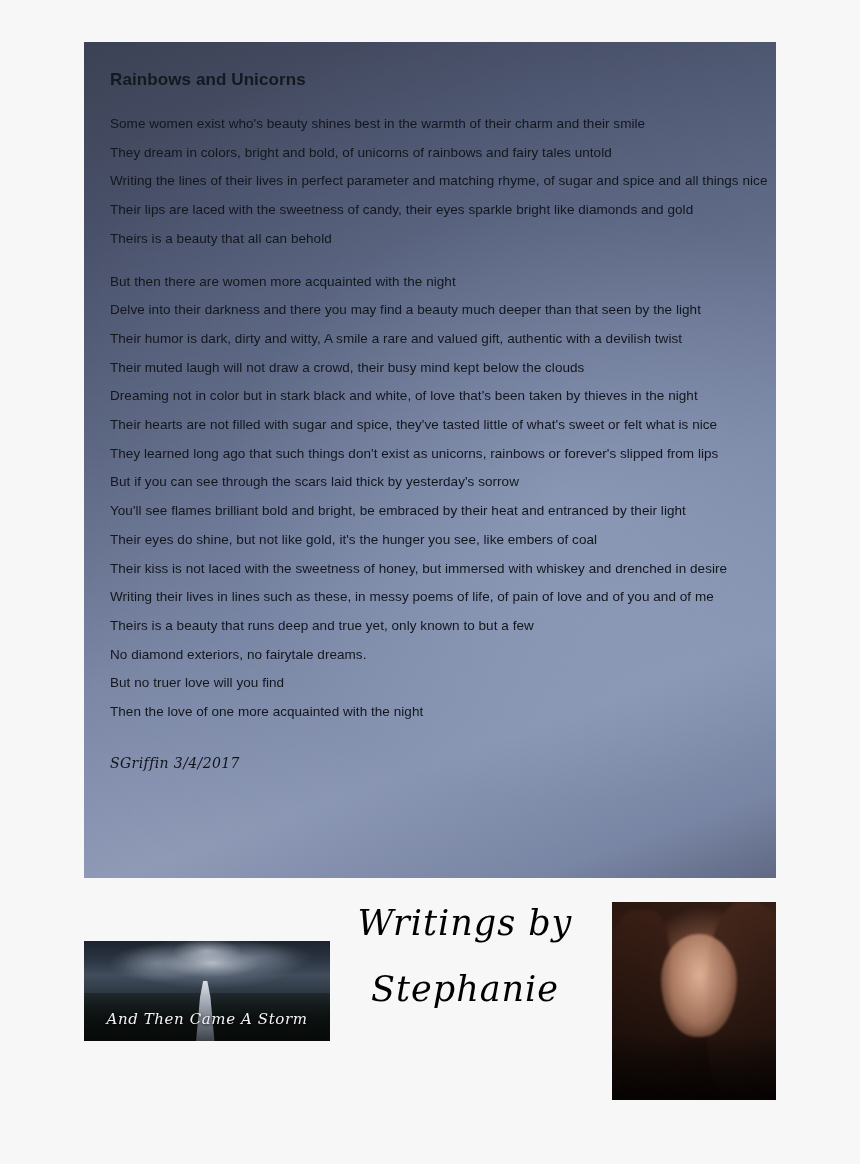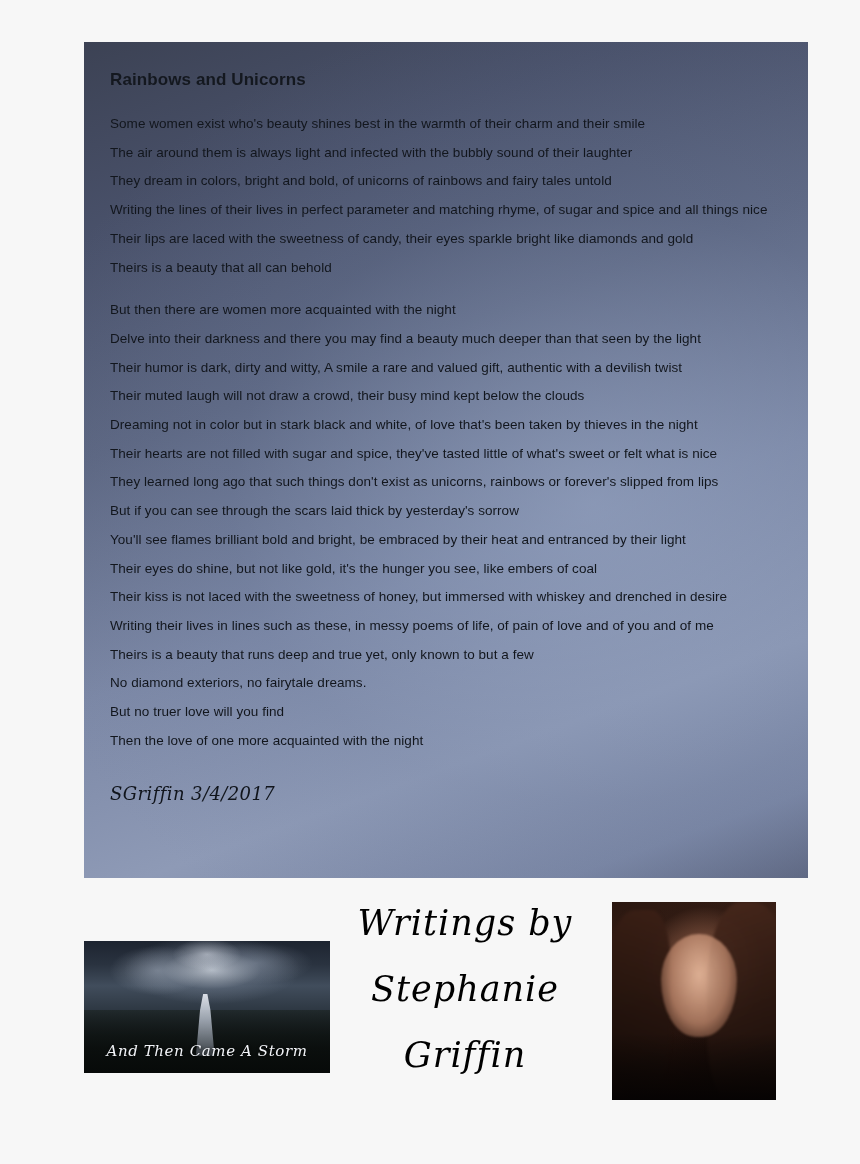--- a/index.html
+++ b/index.html
@@ -19,21 +19,20 @@
   #poem-card {
     position: absolute;
     left: 84px;
     top: 42px;
     width: 692px;
     height: 836px;
     background:
       radial-gradient(ellipse 110% 80% at 70% 55%, rgba(150,165,195,0.55) 0%, rgba(110,126,160,0.18) 45%, rgba(40,48,66,0.0) 75%),
       linear-gradient(160deg, #3c4254 0%, #49516a 18%, #5c6681 38%, #7c88a6 60%, #8e9ab6 78%, #7a86a4 92%, #5e6781 100%);
     box-shadow: 0 0 0 0 rgba(0,0,0,0);
-    padding-left: 32px;
   }
   #poem-inner {
     position: absolute;
     left: 26px;
     top: 18px;
     right: 14px;
     bottom: 10px;
   }
   #poem-title {
     font-size: 17px;
@@ -51,41 +50,41 @@
     line-height: 28.7px;
     white-space: nowrap;
     letter-spacing: 0.05px;
   }
   #stanza-1 { margin-top: 20px; }
   #stanza-2 { margin-top: 14px; }
   #signature {
     margin-top: 28px;
     font-family: "DejaVu Serif", serif;
     font-style: italic;
-    font-size: 18px;
+    font-size: 14px;
     color: #10141b;
     letter-spacing: 0.4px;
   }
 
   
   #bottom-row {
     position: absolute;
     left: 0;
     top: 878px;
     width: 860px;
     height: 286px;
   }
 
   
   #book-cover {
     position: absolute;
     left: 84px;
     top: 63px;
     width: 246px;
-    height: 132px;
+    height: 100px;
     background:
       radial-gradient(ellipse 50% 36% at 52% 22%, rgba(205,212,222,0.85) 0%, rgba(120,132,150,0.35) 40%, rgba(20,26,34,0.0) 72%),
       linear-gradient(180deg, #1d2430 0%, #2a3340 18%, #414d5c 34%, #2e3843 52%, #1a2028 72%, #0e1319 100%);
     overflow: hidden;
   }
   #cover-clouds {
     position: absolute;
     left: 0; top: 0; right: 0; height: 56%;
     background:
       radial-gradient(ellipse 28% 48% at 30% 40%, rgba(180,190,205,0.45), rgba(0,0,0,0) 70%),
@@ -183,21 +182,20 @@
 </head>
 <body>
 
 <div id="poem-card">
   <div id="poem-inner">
 
     <div id="poem-title">Rainbows and Unicorns</div>
 
     <div class="stanza" id="stanza-1">
       <div class="line">Some women exist who's beauty shines best in the warmth of their charm and their smile</div>
-      <div class="line">The air around them is always light and infected with the bubbly sound of their laughter</div>
       <div class="line">They dream in colors, bright and bold, of unicorns of rainbows and fairy tales untold</div>
       <div class="line">Writing the lines of their lives in perfect parameter and matching rhyme, of sugar and spice and all things nice</div>
       <div class="line">Their lips are laced with the sweetness of candy, their eyes sparkle bright like diamonds and gold</div>
       <div class="line">Theirs is a beauty that all can behold</div>
     </div>
 
     <div class="stanza" id="stanza-2">
       <div class="line">But then there are women more acquainted with the night</div>
       <div class="line">Delve into their darkness and there you may find a beauty much deeper than that seen by the light</div>
       <div class="line">Their humor is dark, dirty and witty, A smile a rare and valued gift, authentic with a devilish twist</div>
@@ -225,21 +223,20 @@
   <div id="book-cover">
     <div id="cover-clouds"></div>
     <div id="cover-ground"></div>
     <div id="cover-figure"></div>
     <div id="cover-title">And Then Came A Storm</div>
   </div>
 
   <div id="writings-title">
     <span class="tline">Writings by</span>
     <span class="tline">Stephanie</span>
-    <span class="tline">Griffin</span>
   </div>
 
   <div id="author-photo">
     <div id="photo-hair-left"></div>
     <div id="photo-hair-right"></div>
     <div id="photo-face"></div>
     <div id="photo-shadow"></div>
   </div>
 
 </div>

